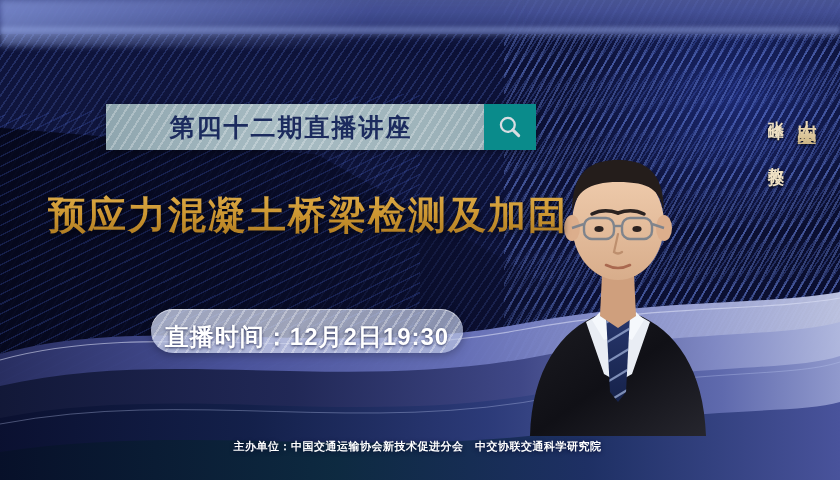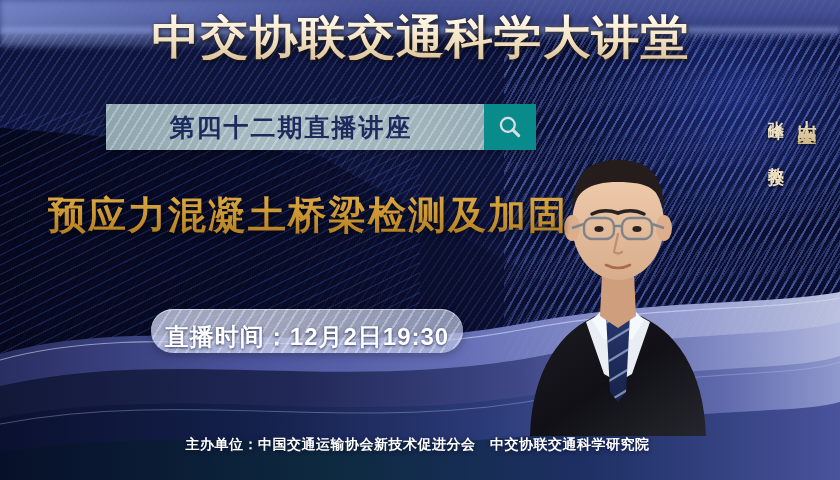--- a/index.html
+++ b/index.html
@@ -206,21 +206,21 @@
     -webkit-background-clip:text;background-clip:text;
     -webkit-text-fill-color:transparent;
     filter:drop-shadow(0 1px 2px rgba(0,0,0,.75));
     letter-spacing:4px;
   }
 
   
   .footer{
     position:absolute;left:0;right:5px;bottom:26px;
     text-align:center;
-    color:#ffffff;font-size:14px;font-weight:bold;letter-spacing:.5px;
+    color:#ffffff;font-size:11px;font-weight:bold;letter-spacing:.5px;
     text-shadow:0 1px 4px rgba(10,14,50,.9);
   }
 </style>
 </head>
 <body>
 
 <div id="poster">
 
   <div class="bg-base"></div>
   <div class="bg-stripes"></div>
@@ -333,23 +333,20 @@
 
       <ellipse cx="85" cy="105" rx="4.6" ry="2.9" fill="#2b2220"></ellipse>
       <ellipse cx="123" cy="105" rx="4.6" ry="2.9" fill="#2b2220"></ellipse>
 
       <path d="M104,110 L100,128 q4,3 8,0" stroke="#bd8f6e" stroke-width="2.2" fill="none" stroke-linecap="round"></path>
 
       <path d="M92,141 q12,6 24,0" stroke="#a9684f" stroke-width="2.6" fill="none" stroke-linecap="round"></path>
     </svg>
   </div>
 
-  <div class="title-wrap">
-    <div class="main-title">中交协联交通科学大讲堂</div>
-  </div>
 
   <div class="subtitle-bar">
     <div class="subtitle-text">第四十二期直播讲座</div>
     <div class="search-box">
       <svg viewBox="0 0 24 24" aria-hidden="true">
         <circle cx="10" cy="10" r="6.4" fill="none" stroke="#d8dde2" stroke-width="2.1"></circle>
         <line x1="14.6" y1="14.6" x2="20" y2="20" stroke="#d8dde2" stroke-width="2.8" stroke-linecap="round"></line>
       </svg>
     </div>
   </div>

